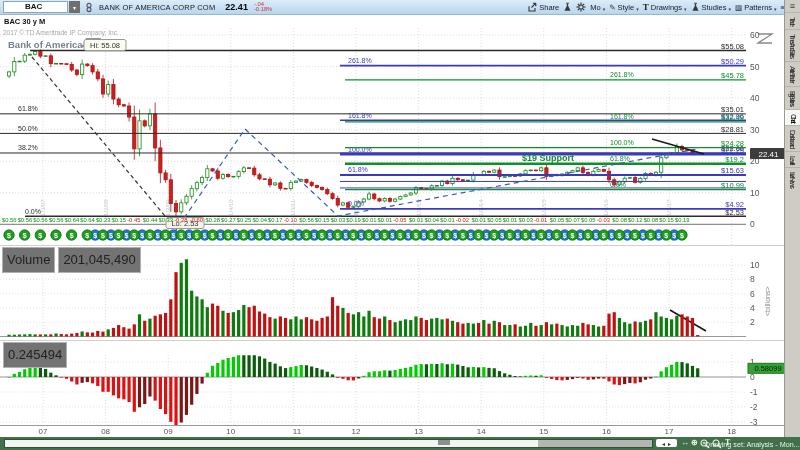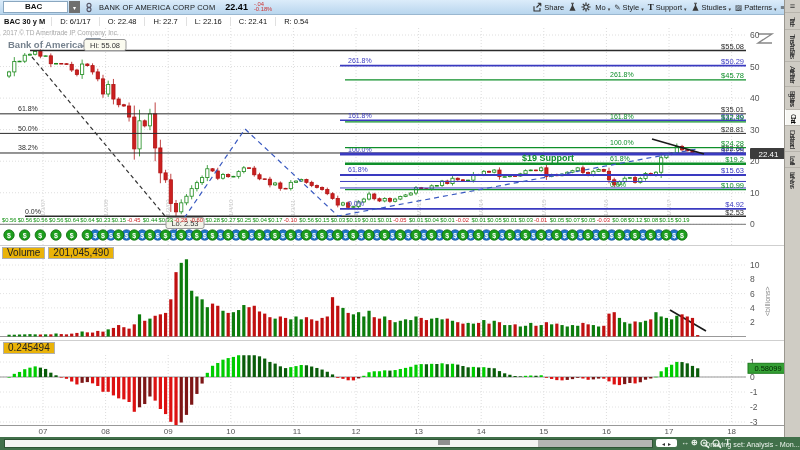--- a/index.html
+++ b/index.html
@@ -24,22 +24,22 @@
   .tbtn .dd{font-size:5px;color:#444;position:relative;top:2px;}
   .tbtn b{font-family:"Liberation Serif",serif;font-size:9px;}
   
   #quoterow{position:absolute;left:0;top:15px;width:785px;height:13px;background:#fff;
             border-bottom:1px solid #d5d5d5;display:flex;align-items:center;font-size:7.5px;color:#111;}
   #chart-spec{font-weight:bold;padding:0 6px 0 4px;}
   .qcell{padding:0 8px;border-left:1px solid #e0e0e0;white-space:nowrap;}
   
   .pane-header{position:absolute;left:0;width:785px;height:13px;background:#fff;
                border-top:1px solid #cfcfcf;display:flex;align-items:flex-start;}
-  .ph-box{height:10px;line-height:10px;border:1px solid #b0b0b0;background:#eab308;
-          font-size:10px;color:#222;padding:0 4px;margin-top:1px;white-space:nowrap;}
+  .ph-box{height:10px;line-height:10px;border:1px solid #b0b0b0;background:#737373;
+          font-size:13px;color:#222;padding:7px 4px;margin-top:1px;white-space:nowrap;}
   #vol-header{top:245px;}
   #macd-header{top:340px;}
   .ph-box.first{margin-left:2px;}
   .ph-box.val{margin-left:3px;}
   
   #time-axis{position:absolute;left:0;top:425px;width:799px;height:12px;background:#fff;
              border-top:1px solid #999;}
   .year-label{position:absolute;top:1px;width:20px;text-align:center;font-size:8px;color:#555;}
   
   #status-bar{position:absolute;left:0;top:437px;width:800px;height:13px;background:#41704a;}
@@ -118,21 +118,21 @@
         <span>Mo</span>
         <span class="dd">▾</span>
       </span>
       <span class="tbtn">
         <span>✎</span>
         <span>Style</span>
         <span class="dd">▾</span>
       </span>
       <span class="tbtn">
         <b>T</b>
-        <span>Support</span>
+        <span>Drawings</span>
         <span class="dd">▾</span>
       </span>
       <span class="tbtn">
         <svg width="9" height="10" viewBox="0 0 10 11">
             <polygon points="4.3,1.5 5.7,1.5 5.7,4 8.4,9.6 1.6,9.6 4.3,4" fill="#3a3a3a"></polygon>
             <rect x="3.4" y="0.8" width="3.2" height="1" fill="#3a3a3a"></rect>
           </svg>
         <span>Studies</span>
         <span class="dd">▾</span>
       </span>
@@ -142,21 +142,20 @@
         <span class="dd">▾</span>
       </span>
       <span class="tbtn">
         <span>≡</span>
       </span>
     </div>
   </div>
 
   <div id="quoterow">
     <span id="chart-spec">BAC 30 y M</span>
-    <span id="quote-cells"><span class="qcell">D: 6/1/17</span><span class="qcell">O: 22.48</span><span class="qcell">H: 22.7</span><span class="qcell">L: 22.16</span><span class="qcell">C: 22.41</span><span class="qcell">R: 0.54</span></span>
   </div>
 
   <svg id="chart" style="position:absolute;left:0;top:28px;" width="785" height="397" viewBox="0 0 785 397">
       <rect x="0" y="0" width="785" height="397" fill="#ffffff"></rect>
       <g>
         <line x1="43" y1="0" x2="43" y2="396" stroke="#dcdcdc" stroke-dasharray="1,2"></line>
         <line x1="105.6" y1="0" x2="105.6" y2="396" stroke="#dcdcdc" stroke-dasharray="1,2"></line>
         <line x1="168.2" y1="0" x2="168.2" y2="396" stroke="#dcdcdc" stroke-dasharray="1,2"></line>
         <line x1="230.8" y1="0" x2="230.8" y2="396" stroke="#dcdcdc" stroke-dasharray="1,2"></line>
         <line x1="293.4" y1="0" x2="293.4" y2="396" stroke="#dcdcdc" stroke-dasharray="1,2"></line>

